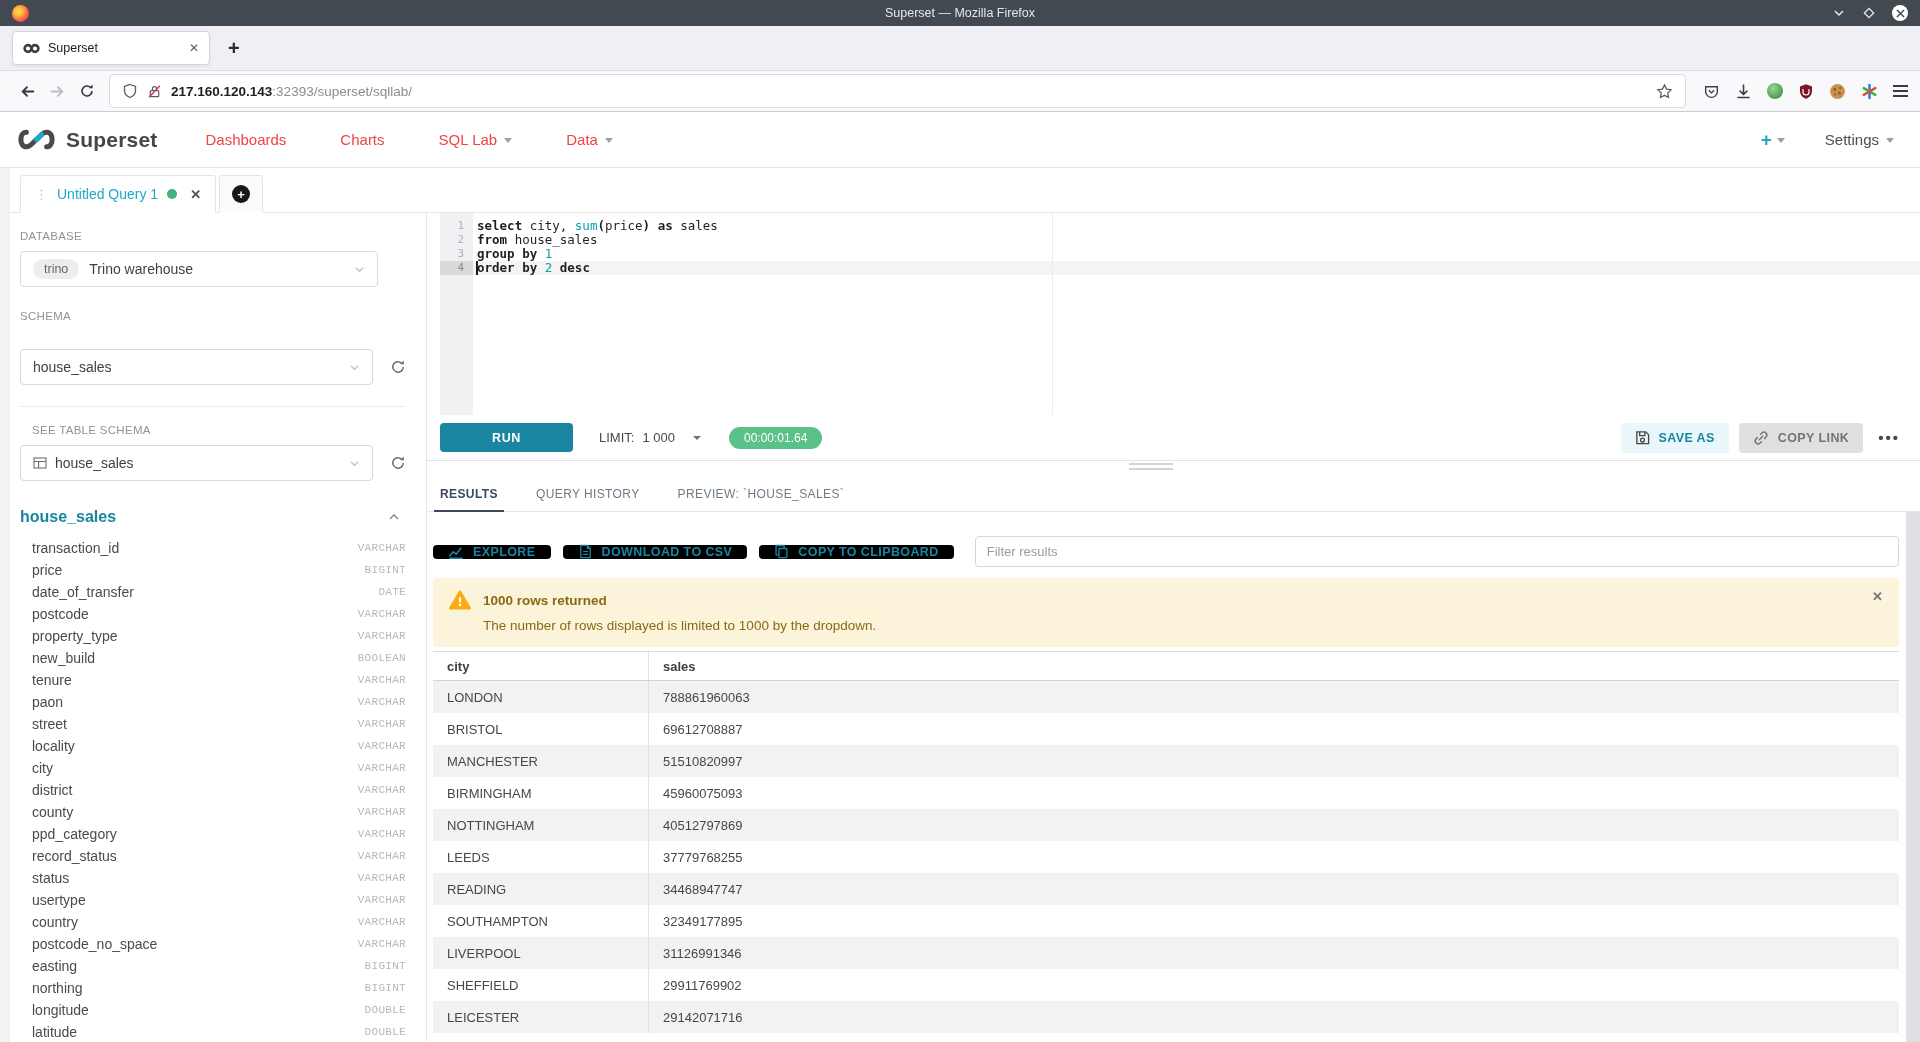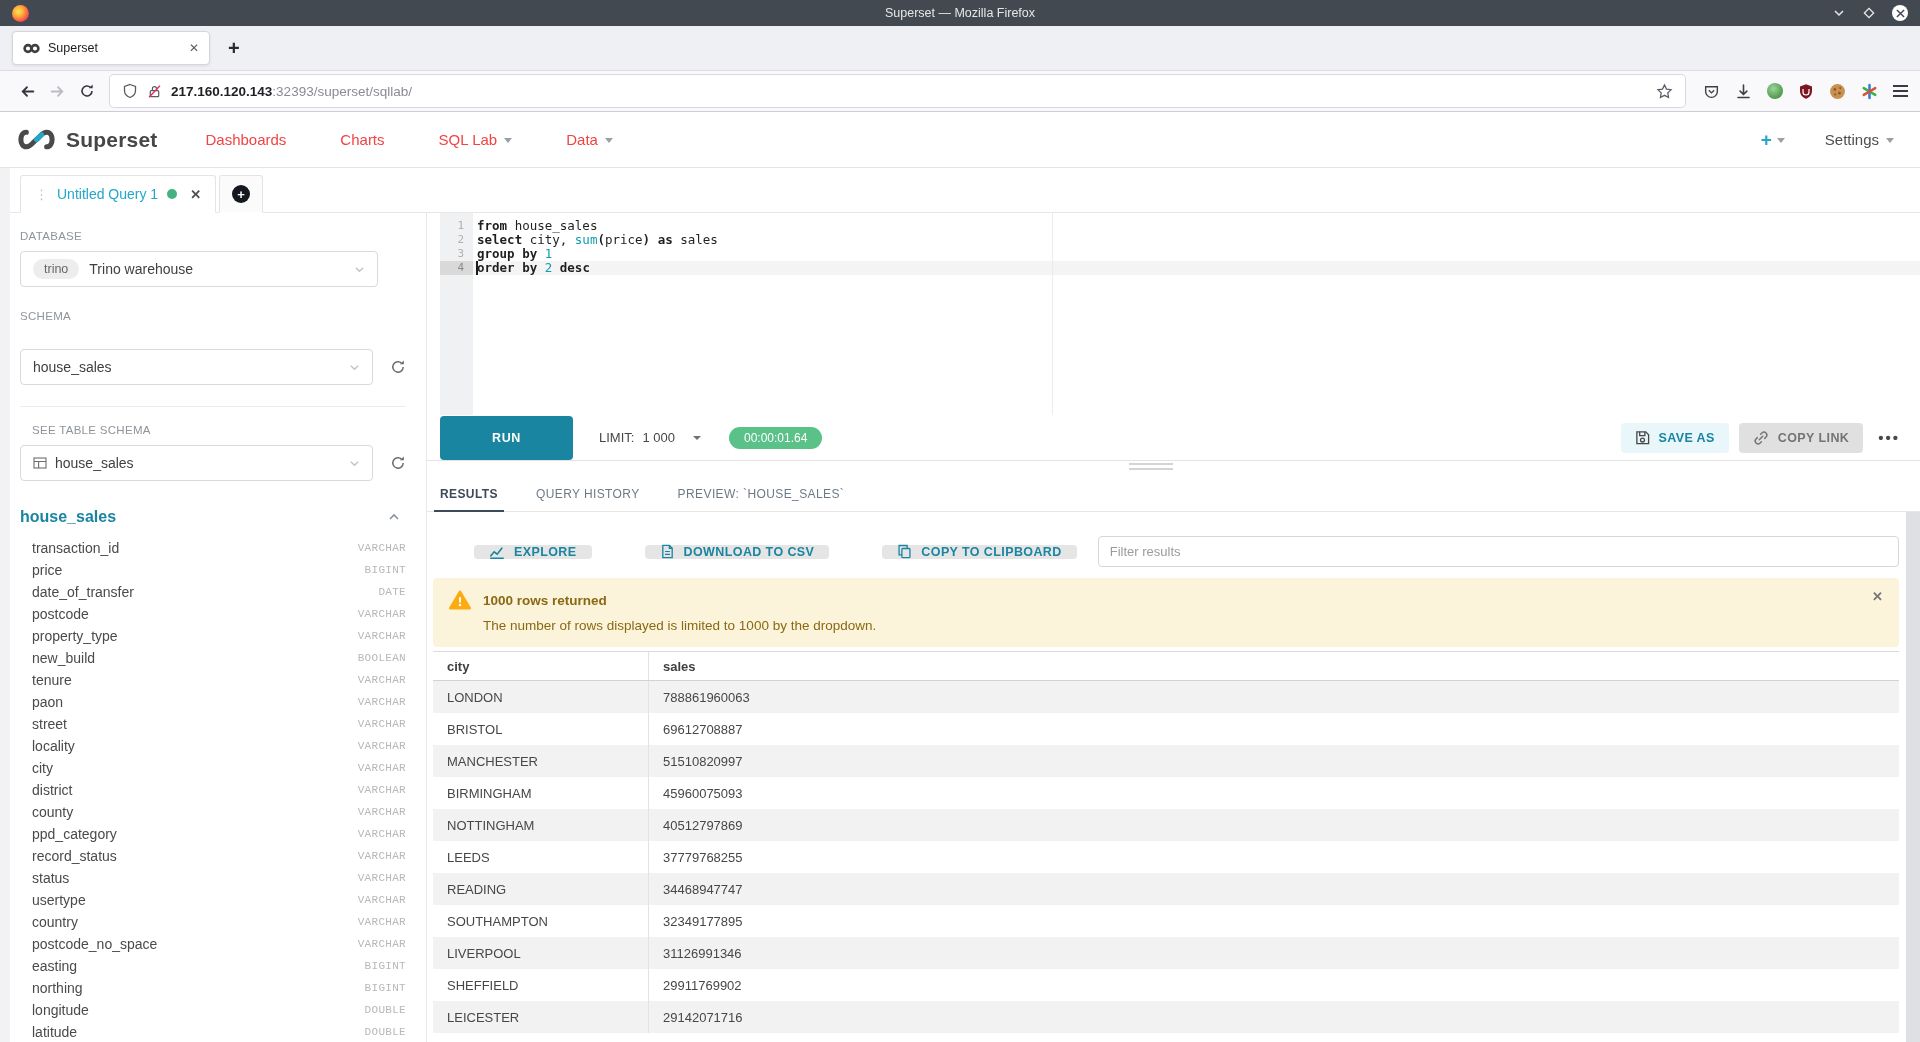--- a/index.html
+++ b/index.html
@@ -84,41 +84,41 @@
   .active-line-bg{position:absolute;left:33px;right:0;top:48px;height:14px;background:rgba(0,0,0,.045);}
   .code{position:absolute;left:33px;top:6px;right:0;}
   .code-line{height:14px;line-height:14px;font-size:12.5px;white-space:pre;padding-left:4px;color:#1f1f1f;}
   .tok-kw,.tok-br{font-weight:bold;color:#1f1f1f;}
   .tok-fn,.tok-num{color:#0e9dab;}
   .cursor{position:absolute;left:36px;top:48px;width:2px;height:14px;background:#1b1b1b;}
   .print-margin{position:absolute;left:612px;top:0;height:202px;width:1px;background:#ececec;}
 
   
   .run-bar{position:absolute;top:202px;left:0;right:0;height:46px;border-bottom:1px solid #e3e3e3;display:flex;align-items:center;padding:0 20px 0 13px;}
-  .run-btn{width:133px;height:44px;background:#1a85a0;color:#fff;font-weight:bold;font-size:12.5px;letter-spacing:.6px;border-radius:4px;display:flex;align-items:center;justify-content:center;}
+  .run-btn{width:133px;height:29px;background:#1a85a0;color:#fff;font-weight:bold;font-size:12.5px;letter-spacing:.6px;border-radius:4px;display:flex;align-items:center;justify-content:center;}
   .limit{margin-left:26px;font-size:13px;color:#484848;display:flex;align-items:center;gap:8px;}
   .limit-caret{width:0;height:0;border-left:4px solid transparent;border-right:4px solid transparent;border-top:4.5px solid #707070;margin-left:10px;}
   .timer{margin-left:28px;background:#5ac189;color:#fff;font-size:12px;padding:4px 15px;border-radius:12px;}
   .run-right{margin-left:auto;display:flex;align-items:center;gap:10px;}
   .chip-btn{height:30px;border-radius:4px;display:flex;align-items:center;gap:9px;padding:0 14px;font-size:12.5px;font-weight:bold;letter-spacing:.4px;}
   .saveas{background:#e9f6fa;color:#1a85a0;}
   .copylink{background:#e0e0e0;color:#747474;}
   .dots-btn{color:#4a4a4a;font-weight:bold;font-size:15px;letter-spacing:2px;margin-left:5px;}
 
   
   .resize-handle{position:absolute;top:250px;left:47%;width:44px;}
   .resize-handle div{height:2px;background:#d4d4d4;margin-bottom:3px;}
 
   
   .south{position:absolute;top:265px;left:0;right:0;bottom:0;}
   .south-tabs{height:34px;display:flex;align-items:stretch;padding-left:7px;border-bottom:1px solid #e6e6e6;}
   .stab{font-size:12px;letter-spacing:.4px;color:#6d7a86;display:flex;align-items:center;padding:0 6px;margin-right:26px;border-bottom:2px solid transparent;margin-bottom:-1px;}
   .stab.active{color:#3d4a5c;font-weight:bold;border-bottom-color:#3d4a5c;}
   .south-actions{display:flex;align-items:center;margin:24px 21px 0 6px;gap:12px;}
-  .action-btn{height:14px;background:#e5e5e5;color:#1a85a0;font-weight:bold;font-size:12.5px;letter-spacing:.4px;border-radius:4px;display:flex;align-items:center;gap:9px;padding:0 15px;margin-left:41px;}
+  .action-btn{height:14px;background:#000000;color:#1a85a0;font-weight:bold;font-size:12.5px;letter-spacing:.4px;border-radius:4px;display:flex;align-items:center;gap:9px;padding:0 15px;}
   .filter-input{flex:1;height:31px;border:1px solid #d7d7d7;border-radius:4px;margin-left:9px;padding:0 11px;font-size:13px;color:#555;font-family:"Liberation Sans",sans-serif;}
   .filter-input::placeholder{color:#9b9b9b;}
   .alert{margin:11px 21px 0 6px;background:#fbf4da;border-radius:4px;padding:12px 16px;position:relative;}
   .alert-head{display:flex;align-items:center;gap:12px;}
   .alert-title{font-size:13.5px;font-weight:bold;color:#8a6914;}
   .alert-body{margin:8px 0 2px 34px;font-size:13.5px;color:#8a6914;}
   .alert-close{position:absolute;right:16px;top:11px;color:#767676;font-size:13px;font-weight:bold;}
   .res-table{margin:4px 21px 0 6px;}
   .t-head{display:flex;height:30px;border-top:1px solid #dcdcdc;border-bottom:1px solid #d2d2d2;font-weight:bold;font-size:13px;color:#3f3f3f;}
   .t-c1{width:216px;padding-left:14px;border-right:1px solid #e3e3e3;display:flex;align-items:center;}
@@ -466,22 +466,22 @@
       <div class="editor">
         <div class="gutter-bg"></div>
         <div class="active-line-bg"></div>
         <div class="gutter-cells">
             <div class="gutter-cell">1</div>
             <div class="gutter-cell">2</div>
             <div class="gutter-cell">3</div>
             <div class="gutter-cell active">4</div>
           </div>
         <div class="code">
+            <div class="code-line"><span class="tok-kw">select</span><span class="tok-pl"> city, </span><span class="tok-fn">sum</span><span class="tok-br">(</span><span class="tok-pl">price</span><span class="tok-br">)</span><span class="tok-pl"> </span><span class="tok-kw">as</span><span class="tok-pl"> sales</span></div>
             <div class="code-line"><span class="tok-kw">from</span><span class="tok-pl"> house_sales</span></div>
-            <div class="code-line"><span class="tok-kw">select</span><span class="tok-pl"> city, </span><span class="tok-fn">sum</span><span class="tok-br">(</span><span class="tok-pl">price</span><span class="tok-br">)</span><span class="tok-pl"> </span><span class="tok-kw">as</span><span class="tok-pl"> sales</span></div>
             <div class="code-line"><span class="tok-kw">group by</span><span class="tok-pl"> </span><span class="tok-num">1</span></div>
             <div class="code-line"><span class="tok-kw">order by</span><span class="tok-pl"> </span><span class="tok-num">2</span><span class="tok-pl"> </span><span class="tok-kw">desc</span></div>
           </div>
         <div class="cursor"></div>
         <div class="print-margin"></div>
       </div>
 
       <div class="run-bar">
         <div class="run-btn">RUN</div>
         <div class="limit">

